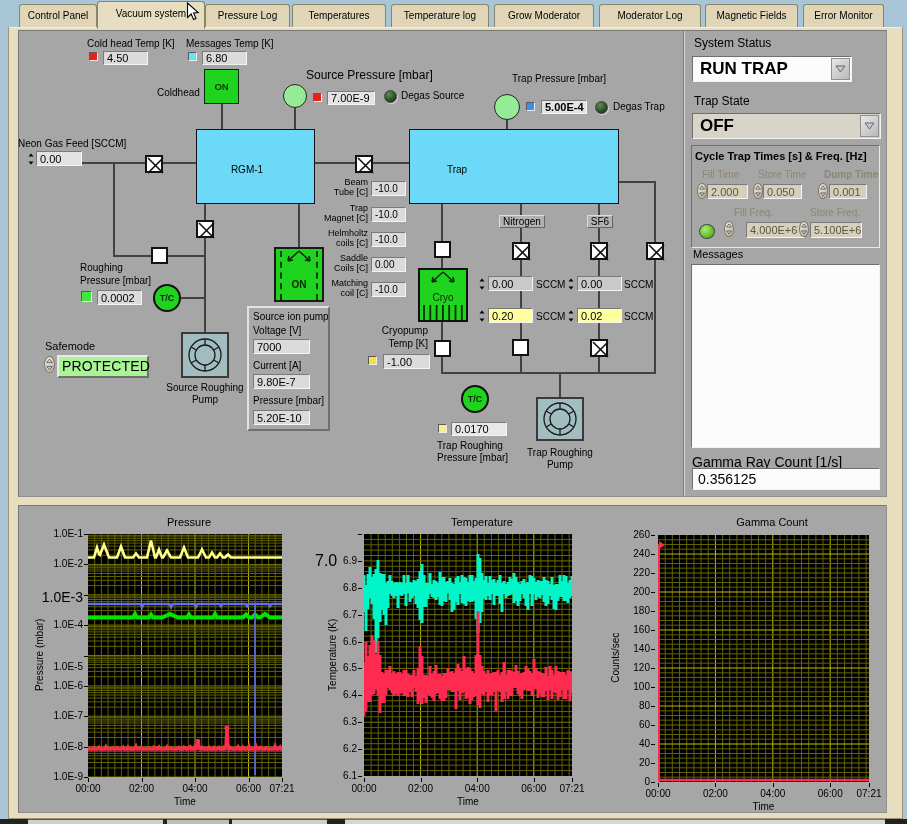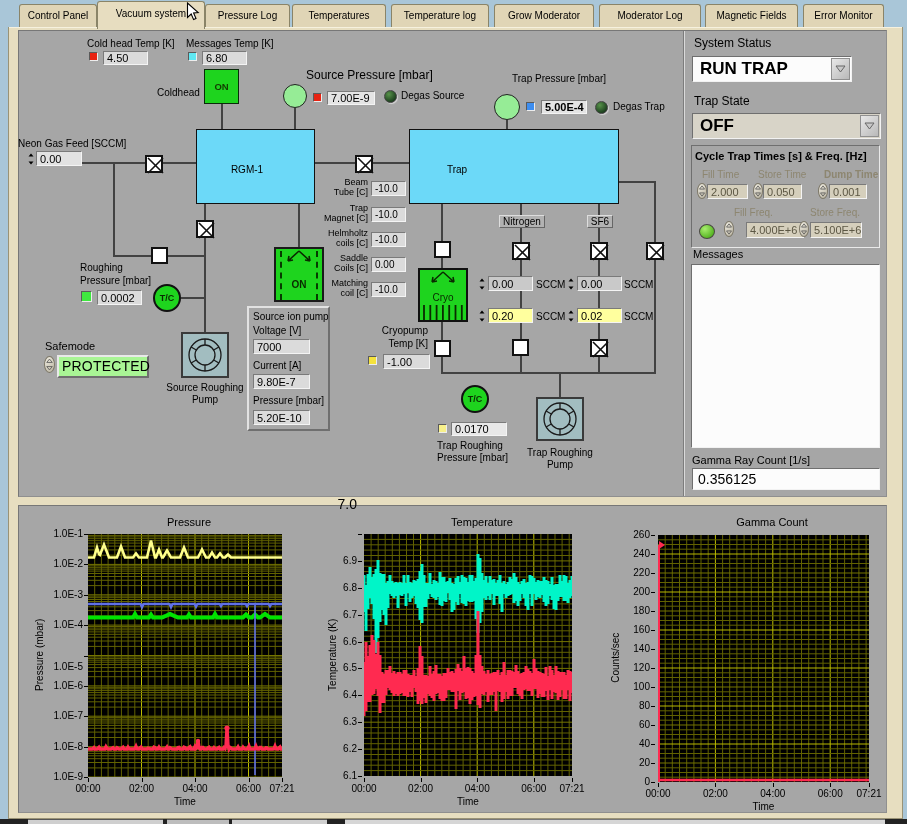--- a/index.html
+++ b/index.html
@@ -280,21 +280,21 @@
     </svg></div>
 <div class="fld" style="left:735px;top:222px;width:58px;height:16px;background:#D5CFBC;font-size:11px;color:#5C5744;padding-left:3px;line-height:15px;margin-left:11px;">4.000E+6</div>
 <div style="position:absolute;left:799px;top:221px;width:10px;height:16px;border-radius:50%;background:linear-gradient(135deg,#F2EFE4,#B8B2A0);border:1px solid #7D7868"></div>
 <div style="position:absolute;left:799px;top:221px;width:10px;height:16px"><svg width="10" height="16">
       <polygon points="5.0,2.88 2.5,6.08 7.5,6.08" fill="none" stroke="#555" stroke-width="0.8"></polygon>
       <polygon points="5.0,13.12 2.5,9.92 7.5,9.92" fill="none" stroke="#555" stroke-width="0.8"></polygon>
     </svg></div>
 <div class="fld" style="left:810px;top:222px;width:52px;height:16px;background:#D5CFBC;font-size:11px;color:#5C5744;padding-left:3px;line-height:15px;">5.100E+6</div>
 <div class="lbl" style="left:693px;top:248px;font-size:11px;color:#000;">Messages</div>
 <div style="position:absolute;left:691px;top:264px;width:189px;height:184px;background:#FCFCFC;border-top:1px solid #6F6F6F;border-left:1px solid #6F6F6F;border-bottom:1px solid #F2F2F2;border-right:1px solid #F2F2F2"></div>
-<div class="lbl" style="left:692px;top:454px;font-size:11px;color:#000;">Gamma Ray Count [1/s]</div>
+<div class="lbl" style="left:692px;top:454px;font-size:14px;color:#000;">Gamma Ray Count [1/s]</div>
 <div style="position:absolute;left:692px;top:468px;width:188px;height:22px;background:#FCFCFC;border-top:1px solid #6F6F6F;border-left:1px solid #6F6F6F;border-bottom:1px solid #F2F2F2;border-right:1px solid #F2F2F2;font-size:14px;line-height:21px;padding-left:5px">0.356125</div>
 <svg style="position:absolute;left:88px;top:534px" width="194" height="243">
     <rect width="194" height="243" fill="#000"></rect>
     <line x1="6.7" y1="0" x2="6.7" y2="243" stroke="#626200" stroke-width="1"></line>
     <line x1="13.4" y1="0" x2="13.4" y2="243" stroke="#626200" stroke-width="1"></line>
     <line x1="20.1" y1="0" x2="20.1" y2="243" stroke="#626200" stroke-width="1"></line>
     <line x1="26.8" y1="0" x2="26.8" y2="243" stroke="#626200" stroke-width="1"></line>
     <line x1="33.4" y1="0" x2="33.4" y2="243" stroke="#626200" stroke-width="1"></line>
     <line x1="40.1" y1="0" x2="40.1" y2="243" stroke="#626200" stroke-width="1"></line>
     <line x1="46.8" y1="0" x2="46.8" y2="243" stroke="#626200" stroke-width="1"></line>
@@ -398,21 +398,21 @@
     <polyline points="0,215.0 1,215.0 2,215.0 3,215.0 4,215.0 5,214.7 6,213.6 7,215.0 8,215.0 9,215.0 10,214.5 11,213.4 12,215.0 13,215.0 14,215.0 15,215.0 16,215.0 17,215.0 18,212.7 19,214.2 20,215.0 21,215.0 22,215.0 23,215.0 24,214.4 25,213.8 26,215.0 27,215.0 28,215.0 29,213.8 30,214.5 31,215.0 32,215.0 33,215.0 34,214.0 35,213.3 36,215.0 37,215.0 38,215.0 39,215.0 40,213.2 41,214.7 42,215.0 43,215.0 44,215.0 45,215.0 46,215.0 47,214.6 48,212.5 49,214.9 50,215.0 51,215.0 52,213.9 53,213.1 54,215.0 55,215.0 56,215.0 57,215.0 58,215.0 59,215.0 60,214.1 61,214.3 62,215.0 63,215.0 64,215.0 65,215.0 66,213.2 67,213.6 68,215.0 69,215.0 70,214.9 71,213.2 72,214.8 73,215.0 74,215.0 75,215.0 76,215.0 77,215.0 78,214.5 79,213.1 80,215.0 81,215.0 82,213.7 83,214.4 84,215.0 85,215.0 86,215.0 87,215.0 88,215.0 89,215.0 90,213.6 91,213.4 92,215.0 93,215.0 94,215.0 95,215.0 96,213.2 97,213.6 98,215.0 99,215.0 100,215.0 101,213.5 102,212.8 103,215.0 104,215.0 105,215.0 106,215.0 107,212.7 108,214.4 109,213.2 110,207.0 111,213.2 112,215.0 113,215.0 114,213.5 115,213.5 116,215.0 117,215.0 118,215.0 119,215.0 120,213.8 121,213.3 122,215.0 123,215.0 124,215.0 125,215.0 126,213.6 127,214.7 128,215.0 129,215.0 130,214.2 131,213.5 132,215.0 133,215.0 134,215.0 135,215.0 136,213.5 137,214.4 138,211.5 139,194.0 140,211.5 141,215.0 142,213.5 143,214.2 144,215.0 145,215.0 146,215.0 147,215.0 148,215.0 149,214.6 150,213.0 151,215.0 152,215.0 153,215.0 154,215.0 155,213.3 156,214.6 157,215.0 158,215.0 159,215.0 160,214.1 161,212.2 162,215.0 163,215.0 164,215.0 165,215.0 166,215.0 167,214.6 168,212.4 169,214.9 170,215.0 171,215.0 172,213.4 173,213.4 174,215.0 175,215.0 176,215.0 177,215.0 178,213.7 179,213.8 180,215.0 181,215.0 182,215.0 183,215.0 184,215.0 185,215.0 186,214.7 187,212.3 188,214.8 189,215.0 190,215.0 191,213.9 192,213.0 193,215.0 194,215.0" fill="none" stroke="#FF2A50" stroke-width="3.4"></polyline>
     <circle cx="139" cy="194" r="2.6" fill="#FF2A50"></circle>
     <circle cx="139" cy="206" r="2.2" fill="#FF2A50"></circle>
     <circle cx="110" cy="207" r="2.2" fill="#FF2A50"></circle>
   </svg>
 <div class="lbl" style="left:129px;top:516px;font-size:11px;color:#000;width:120px;text-align:center;">Pressure</div>
 <div class="lbl" style="left:41px;top:528.0px;width:42px;text-align:right;font-size:10px;color:#000">1.0E-1</div>
 <div style="position:absolute;left:84px;top:534.0px;width:4px;height:1px;background:#000"></div>
 <div class="lbl" style="left:41px;top:558.375px;width:42px;text-align:right;font-size:10px;color:#000">1.0E-2</div>
 <div style="position:absolute;left:84px;top:564.375px;width:4px;height:1px;background:#000"></div>
-<div class="lbl" style="left:41px;top:588.75px;width:42px;text-align:right;font-size:10px;color:#000">1.0E-3</div>
+<div class="lbl" style="left:41px;top:588.75px;width:42px;text-align:right;font-size:14px;color:#000">1.0E-3</div>
 <div style="position:absolute;left:84px;top:594.75px;width:4px;height:1px;background:#000"></div>
 <div class="lbl" style="left:41px;top:619.125px;width:42px;text-align:right;font-size:10px;color:#000">1.0E-4</div>
 <div style="position:absolute;left:84px;top:625.125px;width:4px;height:1px;background:#000"></div>
 <div class="lbl" style="left:41px;top:661px;width:42px;text-align:right;font-size:10px;color:#000">1.0E-5</div>
 <div style="position:absolute;left:84px;top:655.5px;width:4px;height:1px;background:#000"></div>
 <div class="lbl" style="left:41px;top:679.875px;width:42px;text-align:right;font-size:10px;color:#000">1.0E-6</div>
 <div style="position:absolute;left:84px;top:685.875px;width:4px;height:1px;background:#000"></div>
 <div class="lbl" style="left:41px;top:710.25px;width:42px;text-align:right;font-size:10px;color:#000">1.0E-7</div>
 <div style="position:absolute;left:84px;top:716.25px;width:4px;height:1px;background:#000"></div>
 <div class="lbl" style="left:41px;top:740.625px;width:42px;text-align:right;font-size:10px;color:#000">1.0E-8</div>
@@ -503,21 +503,21 @@
     <line x1="0" y1="209.7" x2="208" y2="209.7" stroke="#626200" stroke-width="1"></line>
     <line x1="0" y1="215.1" x2="208" y2="215.1" stroke="#747400" stroke-width="1"></line>
     <line x1="0" y1="220.5" x2="208" y2="220.5" stroke="#626200" stroke-width="1"></line>
     <line x1="0" y1="225.9" x2="208" y2="225.9" stroke="#626200" stroke-width="1"></line>
     <line x1="0" y1="231.2" x2="208" y2="231.2" stroke="#626200" stroke-width="1"></line>
     <line x1="0" y1="236.6" x2="208" y2="236.6" stroke="#626200" stroke-width="1"></line>
     <path d="M0,41V78M2,51V97M4,40V75M6,33V64M8,43V70M10,40V85M12,35V119M14,26V104M16,39V88M18,40V76M20,40V81M22,49V91M24,47V74M26,41V60M28,47V62M30,49V64M32,48V62M34,49V74M36,48V61M38,49V62M40,41V60M42,49V72M44,41V59M46,48V68M48,49V64M50,46V62M52,47V70M54,45V74M56,37V86M58,30V89M60,41V73M62,49V73M64,49V65M66,39V60M68,50V63M70,46V64M72,47V66M74,49V63M76,38V71M78,43V72M80,43V67M82,48V68M84,47V59M86,44V66M88,49V78M90,50V76M92,44V68M94,42V71M96,48V60M98,41V69M100,43V70M102,44V72M104,48V67M106,41V68M108,41V68M110,47V67M112,44V85M114,20V99M116,24V89M118,39V78M120,46V64M122,42V66M124,49V62M126,42V66M128,46V60M130,45V71M132,49V62M134,46V62M136,41V70M138,49V78M140,47V60M142,50V64M144,48V62M146,43V61M148,45V60M150,39V69M152,43V67M154,48V72M156,50V67M158,47V60M160,45V64M162,49V72M164,48V76M166,41V60M168,42V72M170,44V60M172,48V66M174,46V63M176,47V64M178,47V61M180,43V68M182,46V72M184,47V70M186,50V62M188,43V66M190,51V75M192,50V76M194,50V67M196,41V63M198,47V63M200,41V67M202,42V67M204,49V69M206,46V64M208,42V62" stroke="#00F5C8" stroke-width="3" fill="none"></path>
     <path d="M0,128V182M2,108V177M4,122V168M6,111V168M8,101V161M10,106V160M12,120V155M14,108V162M16,121V179M18,138V169M20,140V169M22,136V161M24,136V154M26,132V156M28,139V159M30,137V162M32,140V160M34,138V162M36,138V160M38,140V159M40,136V162M42,136V162M44,140V163M46,141V158M48,141V163M50,136V154M52,142V158M54,134V170M56,112V167M58,122V170M60,141V164M62,141V169M64,142V160M66,132V162M68,140V164M70,137V167M72,131V160M74,140V159M76,140V165M78,142V167M80,139V167M82,139V164M84,134V156M86,138V156M88,137V158M90,139V158M92,135V175M94,130V157M96,134V166M98,137V159M100,122V158M102,134V165M104,133V164M106,134V170M108,137V166M110,139V163M112,121V162M114,77V171M116,121V174M118,132V160M120,137V161M122,140V158M124,136V168M126,140V161M128,139V161M130,138V158M132,138V177M134,136V157M136,141V158M138,138V168M140,128V165M142,141V158M144,136V165M146,136V162M148,137V162M150,138V154M152,131V154M154,137V160M156,140V162M158,139V165M160,138V156M162,132V155M164,135V157M166,137V157M168,139V162M170,125V155M172,134V155M174,137V164M176,138V160M178,139V163M180,140V163M182,133V157M184,142V166M186,132V156M188,136V165M190,141V158M192,132V159M194,137V166M196,138V163M198,138V156M200,138V165M202,141V165M204,136V156M206,137V167M208,138V159" stroke="#FF2A50" stroke-width="3" fill="none"></path>
   </svg>
 <div class="lbl" style="left:422px;top:516px;font-size:11px;color:#000;width:120px;text-align:center;">Temperature</div>
-<div class="lbl" style="left:315px;top:496px;width:42px;text-align:right;font-size:14px;color:#000">7.0</div>
+<div class="lbl" style="left:315px;top:552px;width:42px;font-size:16px;color:#000">7.0</div>
 <div style="position:absolute;left:358px;top:534.0px;width:4px;height:1px;background:#000"></div>
 <div class="lbl" style="left:315px;top:554.8888888888889px;width:42px;text-align:right;font-size:10px;color:#000">6.9</div>
 <div style="position:absolute;left:358px;top:560.8888888888889px;width:4px;height:1px;background:#000"></div>
 <div class="lbl" style="left:315px;top:581.7777777777778px;width:42px;text-align:right;font-size:10px;color:#000">6.8</div>
 <div style="position:absolute;left:358px;top:587.7777777777778px;width:4px;height:1px;background:#000"></div>
 <div class="lbl" style="left:315px;top:608.6666666666666px;width:42px;text-align:right;font-size:10px;color:#000">6.7</div>
 <div style="position:absolute;left:358px;top:614.6666666666666px;width:4px;height:1px;background:#000"></div>
 <div class="lbl" style="left:315px;top:635.5555555555555px;width:42px;text-align:right;font-size:10px;color:#000">6.6</div>
 <div style="position:absolute;left:358px;top:641.5555555555555px;width:4px;height:1px;background:#000"></div>
 <div class="lbl" style="left:315px;top:662.4444444444445px;width:42px;text-align:right;font-size:10px;color:#000">6.5</div>

